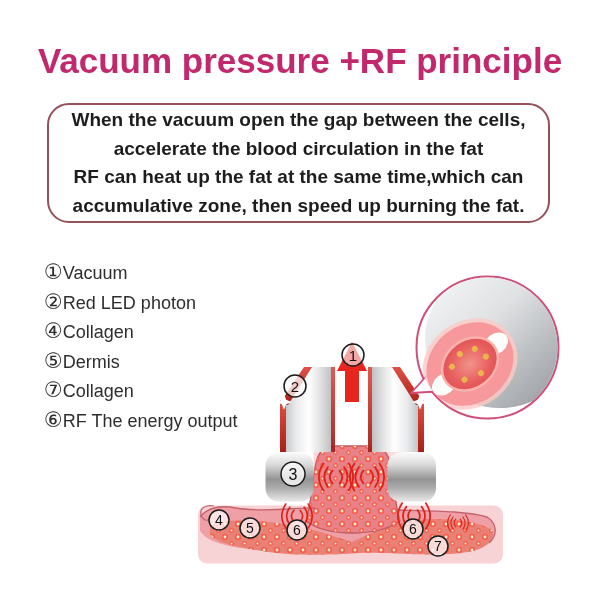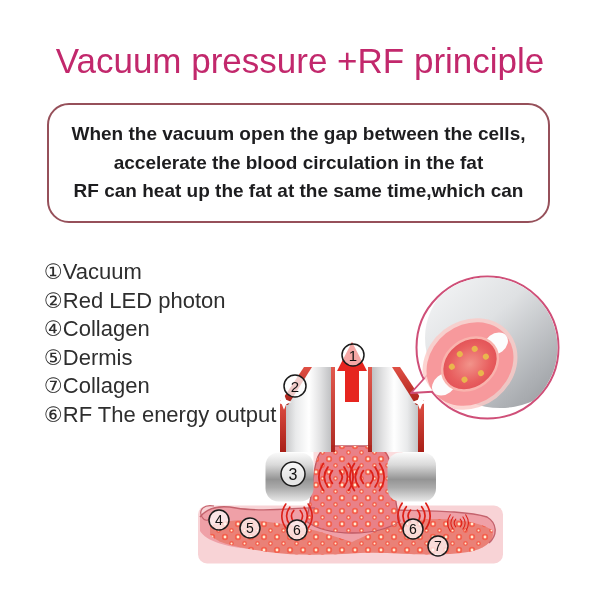--- a/index.html
+++ b/index.html
@@ -4,55 +4,56 @@
 <style>
   html,body{margin:0;padding:0;}
   body{
     width:600px;height:600px;position:relative;overflow:hidden;
     background:#ffffff;
     font-family:"Liberation Sans",sans-serif;
   }
   .title{
     position:absolute;left:0;right:0;top:41px;
     text-align:center;
-    font-size:35px;font-weight:400;letter-spacing:0px;
+    font-size:35px;font-weight:700;letter-spacing:0px;
     color:#c2286c;
   }
   .desc-box{
     position:absolute;left:47px;top:103px;width:499px;height:116px;
     border:2px solid #96505a;border-radius:22px;
     display:flex;flex-direction:column;justify-content:center;align-items:center;
     background:#ffffff;
   }
   .desc-line{
     font-size:19px;font-weight:700;line-height:28.5px;
     color:#1d1d1f;text-align:left;white-space:nowrap;
   }
   .legend{
     position:absolute;left:44px;top:258px;
     font-size:21px;color:#2e2e2e;line-height:28.6px;
   }
   .lg-item{white-space:nowrap;}
   .lg-num{font-family:"DejaVu Sans",sans-serif;font-size:21px;}
-  .lg-label{font-size:22px;}
+  .lg-label{font-size:18px;}
   svg.diagram{position:absolute;left:0;top:0;pointer-events:none;}
   .marker-digit{
     font-family:"Liberation Sans",sans-serif;
     fill:#111111;
   }
 </style>
 </head>
 <body>
 
 <div class="title">Vacuum pressure +RF principle</div>
 
 <div class="desc-box">
   <div class="desc-line">When the vacuum open the gap between the cells,</div>
   <div class="desc-line">accelerate the blood circulation in the fat</div>
   <div class="desc-line">RF can heat up the fat at the same time,which can</div>
+  <div class="desc-line">accumulative zone, then speed up burning the fat.</div>
 </div>
 
 <div class="legend">
   <div class="lg-item"><span class="lg-num">①</span><span class="lg-label">Vacuum</span></div>
   <div class="lg-item"><span class="lg-num">②</span><span class="lg-label">Red LED photon</span></div>
   <div class="lg-item"><span class="lg-num">④</span><span class="lg-label">Collagen</span></div>
   <div class="lg-item"><span class="lg-num">⑤</span><span class="lg-label">Dermis</span></div>
   <div class="lg-item"><span class="lg-num">⑦</span><span class="lg-label">Collagen</span></div>
   <div class="lg-item"><span class="lg-num">⑥</span><span class="lg-label">RF The energy output</span></div>
 </div>

